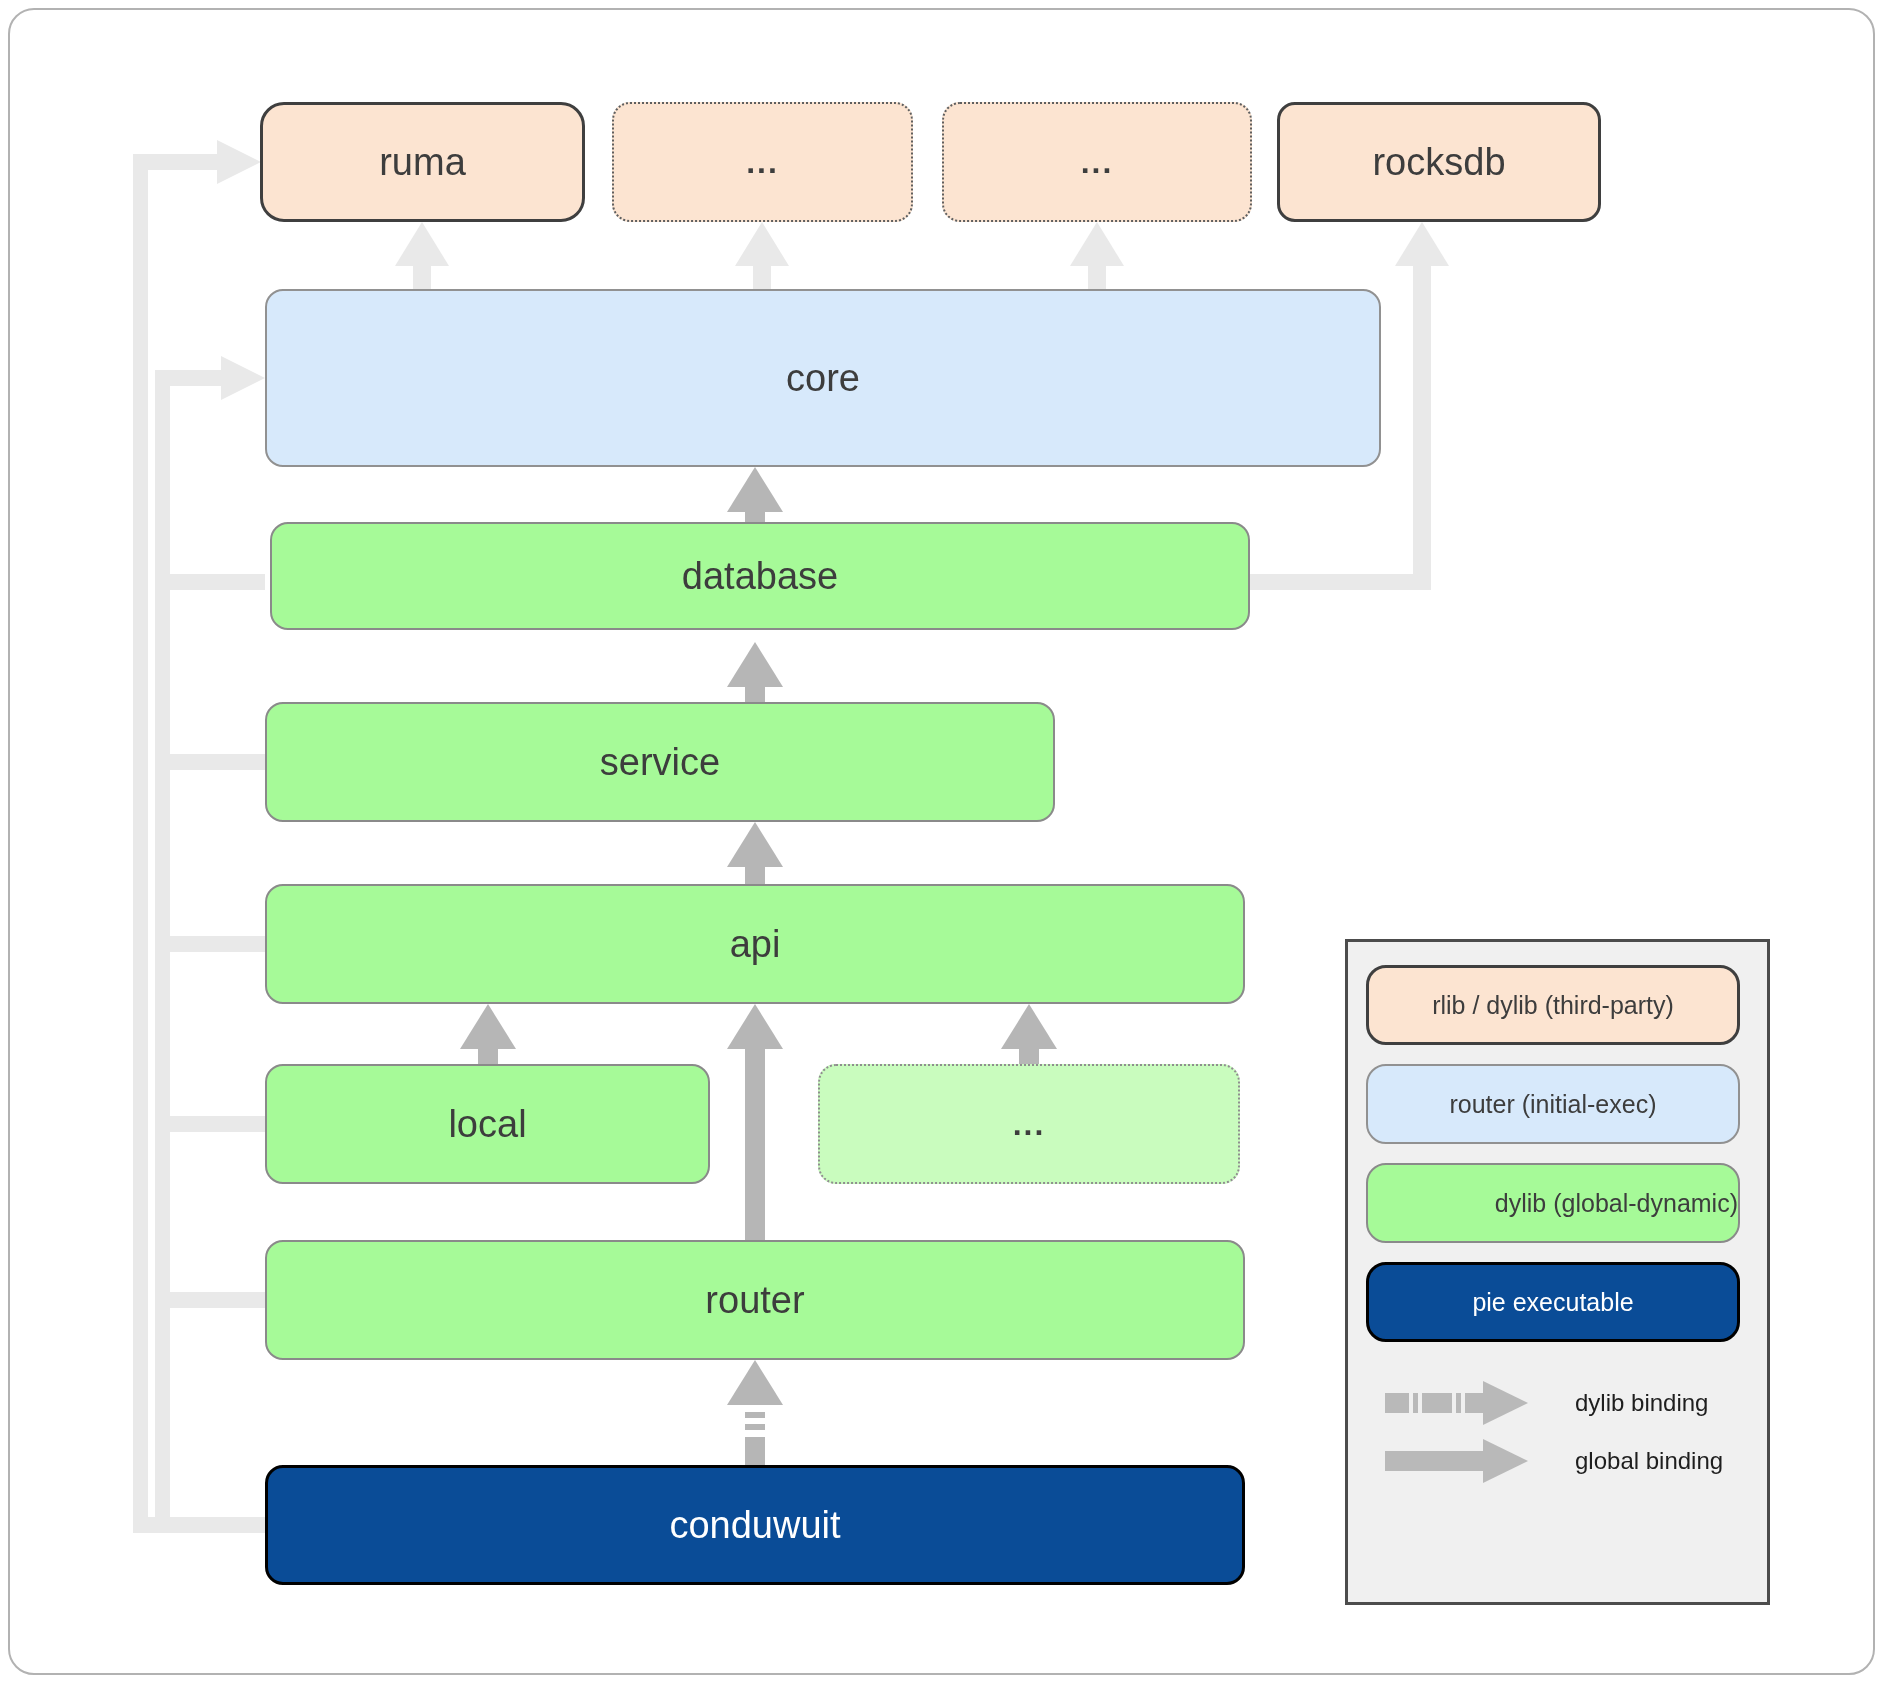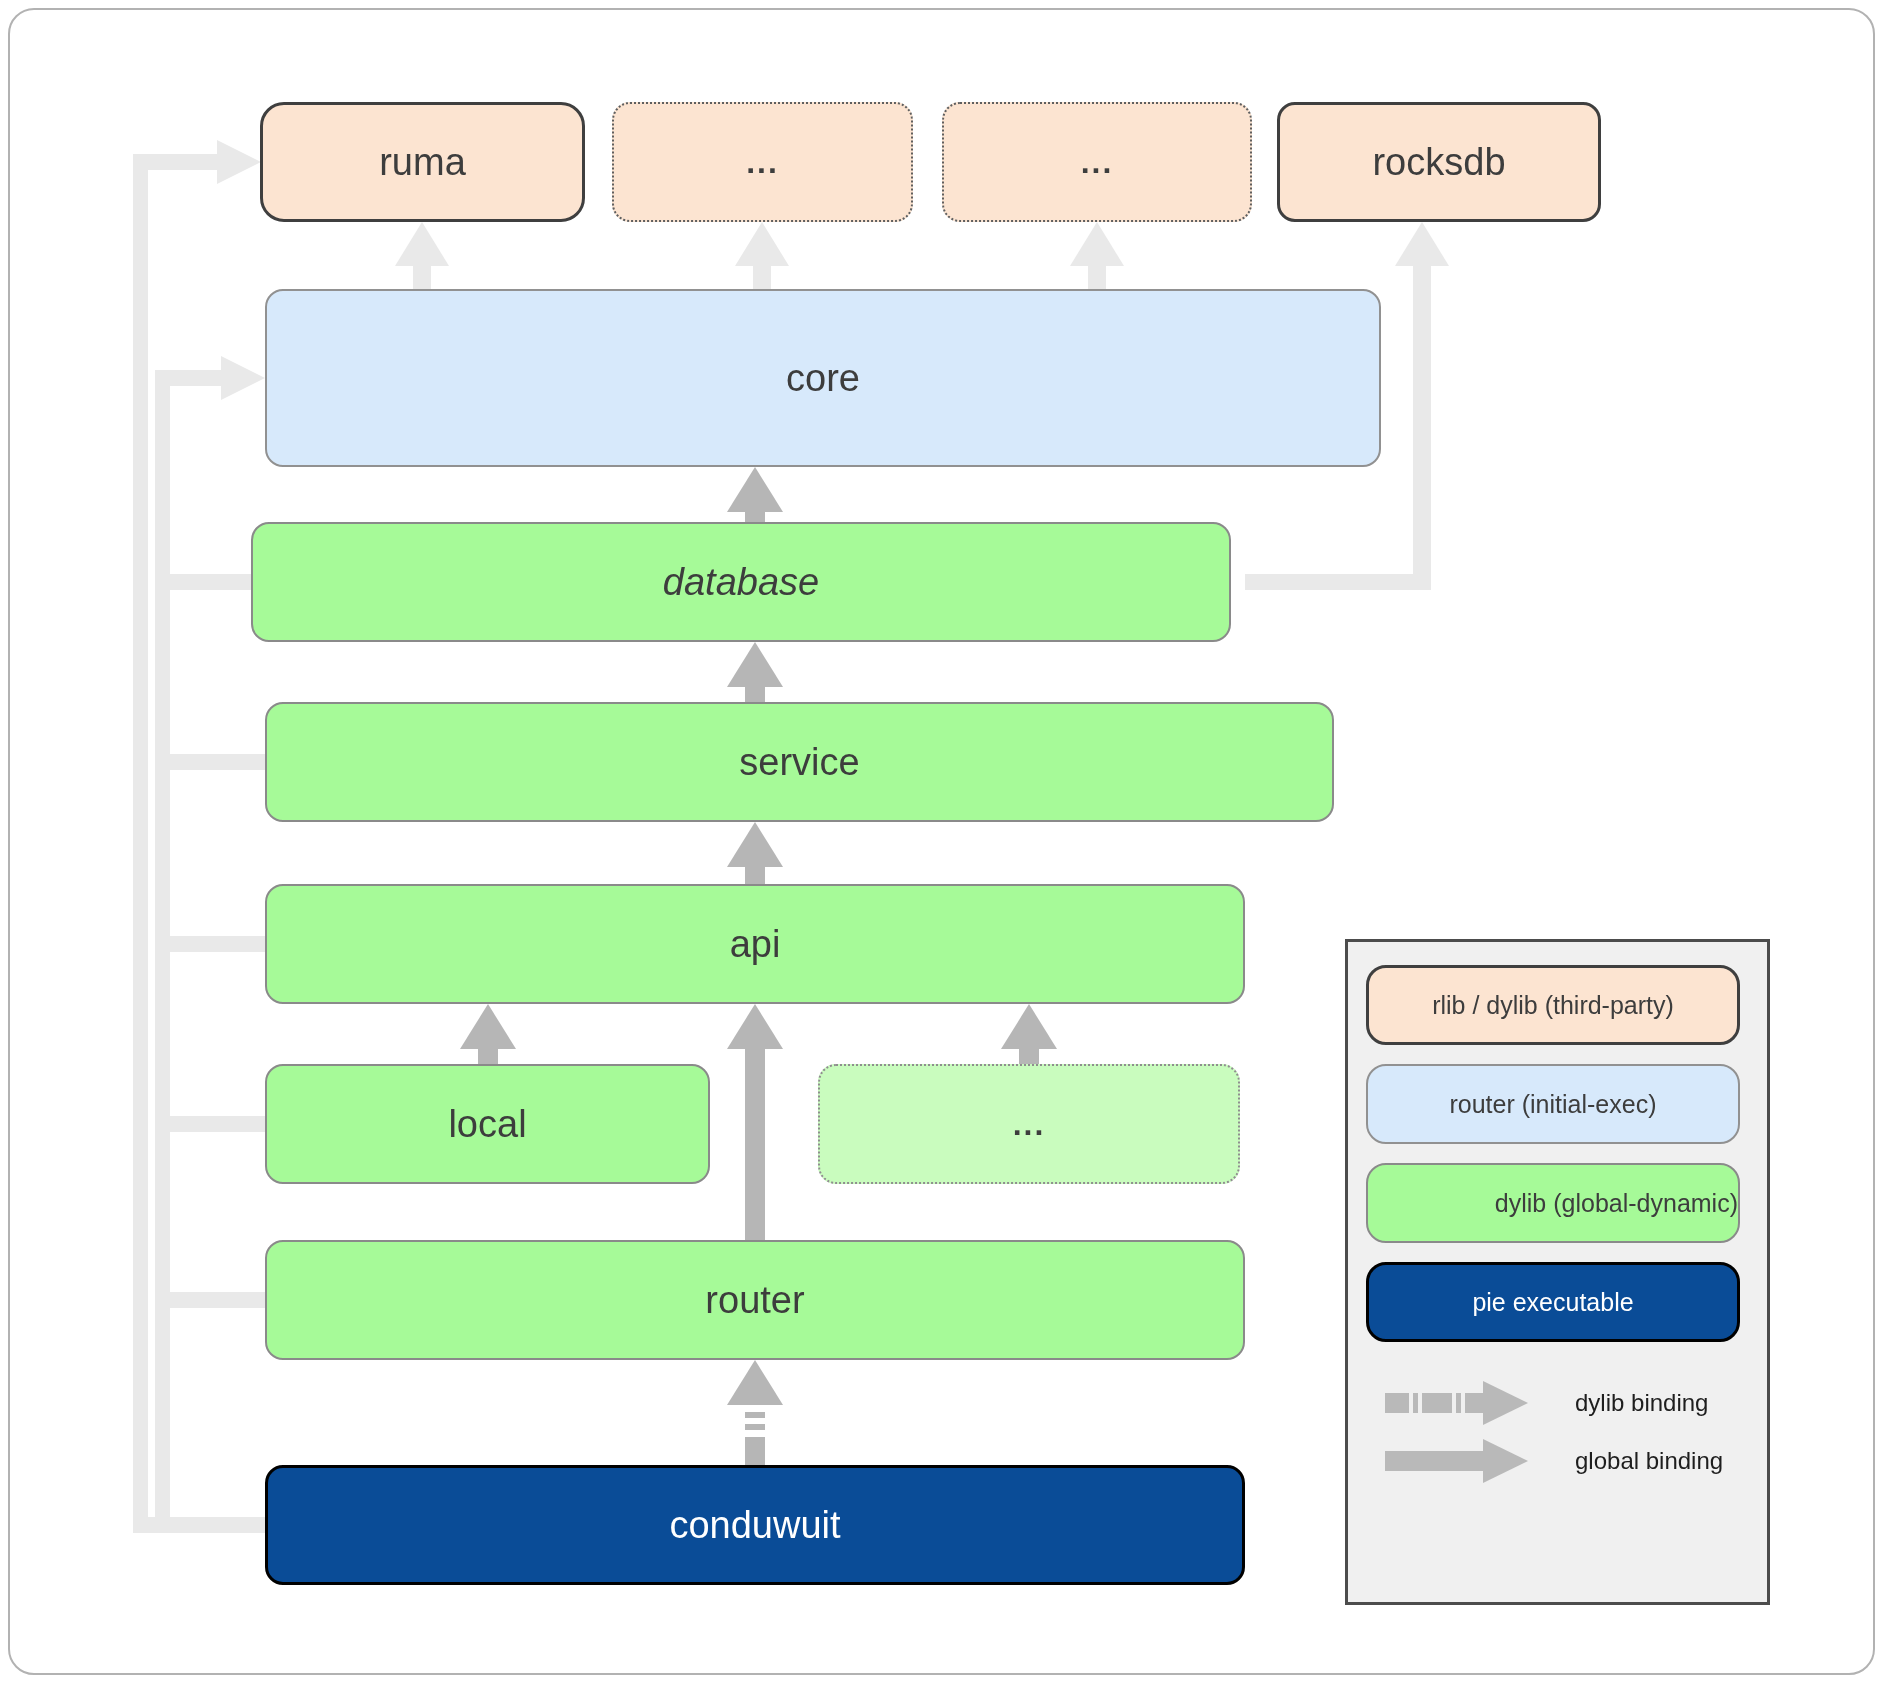--- a/index.html
+++ b/index.html
@@ -121,24 +121,24 @@
   <div class="node peach-dotted" style="left:942px;top:102px;width:310px;height:120px;">
     <span class="dots-label">...</span>
   </div>
   <div class="node peach-solid" style="left:1277px;top:102px;width:324px;height:120px;">
     <span>rocksdb</span>
   </div>
 
   <div class="node blue-box" style="left:265px;top:289px;width:1116px;height:178px;">
     <span>core</span>
   </div>
-  <div class="node green-box" style="left:251px;top:522px;width:980px;height:120px;font-style:italic;">
+  <div class="node green-box" style="left:270px;top:522px;width:980px;height:108px;">
     <span>database</span>
   </div>
-  <div class="node green-box" style="left:265px;top:702px;width:1069px;height:120px;">
+  <div class="node green-box" style="left:265px;top:702px;width:790px;height:120px;">
     <span>service</span>
   </div>
   <div class="node green-box" style="left:265px;top:884px;width:980px;height:120px;">
     <span>api</span>
   </div>
   <div class="node green-box" style="left:265px;top:1064px;width:445px;height:120px;">
     <span>local</span>
   </div>
   <div class="node lightgreen-dotted" style="left:818px;top:1064px;width:422px;height:120px;">
     <span class="dots-label">...</span>

